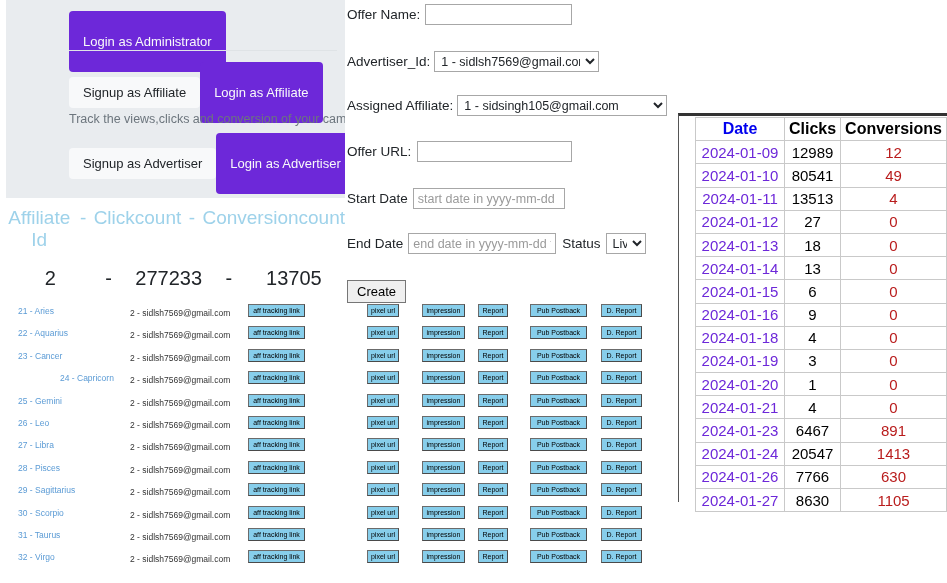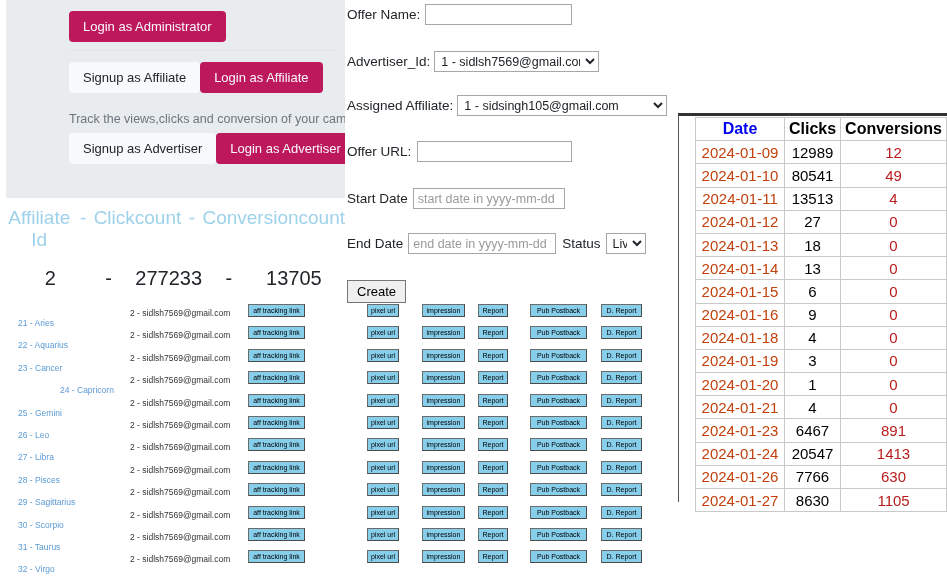--- a/index.html
+++ b/index.html
@@ -15,23 +15,23 @@
   #auth-panel{
     position:absolute;left:6px;top:0;width:342px;height:198px;
     background:#e9ecef;
     box-sizing:border-box;
   }
   .auth-row{
     display:flex;align-items:center;justify-content:flex-start;
     padding-left:63px;
   }
   .btn-dark{
-    background:#be185d;color:#f8f9fa;border:none;border-radius:4px;
-    font-family:"Liberation Sans", sans-serif;
-    font-size:13px;padding:9px 14px;cursor:pointer;line-height:1;
+    background:#6d28d9;color:#f8f9fa;border:none;border-radius:4px;
+    font-family:"Liberation Sans", sans-serif;
+    font-size:13px;padding:24px 14px;cursor:pointer;line-height:1;
     white-space:nowrap;
   }
   .btn-light{
     background:#f8f9fa;color:#212529;border:none;border-radius:4px;
     font-family:"Liberation Sans", sans-serif;
     font-size:13px;padding:9px 14px;cursor:pointer;line-height:1;
     white-space:nowrap;
   }
   #admin-row{position:absolute;left:0;top:11px;}
   #divider-1{
@@ -67,21 +67,21 @@
   #stats-values .col-conv{text-align:center;width:120px;}
 
   
   #rows{
     position:absolute;left:0;top:302px;width:947px;
   }
   .data-row{
     position:relative;height:22.4px;
   }
   .cell-name{
-    position:absolute;left:18px;top:16px;
+    position:absolute;left:18px;top:4px;
     font-size:8.5px;color:#5b9bd5;white-space:nowrap;
   }
   .cell-email{
     position:absolute;left:130px;top:6px;
     font-size:8.5px;color:#333;white-space:nowrap;
   }
   .mini-btn{
     position:absolute;top:2px;
     background:#87ceeb;color:#000;
     border:1px solid #6b6b6b;
@@ -166,21 +166,21 @@
     font-weight:normal;
     text-align:center;
     box-sizing:border-box;
   }
   #report-table th{
     font-weight:bold;font-size:16px;
   }
   #report-table th.th-date{color:#0000ee;width:92px;}
   #report-table th.th-clicks{color:#000;width:56px;}
   #report-table th.th-conv{color:#000;width:104px;margin-top:47px;}
-  #report-table td.td-date{color:#c2410c;margin-left:12px;}
+  #report-table td.td-date{color:#6d28d9;margin-left:12px;}
   #report-table td.td-clicks{color:#000;}
   #report-table td.td-conv{color:#b91c1c;text-align:center;}
 </style>
 </head>
 <body>
 
 <div id="auth-panel">
 
   <div class="auth-row" id="admin-row">
     <button class="btn-dark">Login as Administrator</button>

